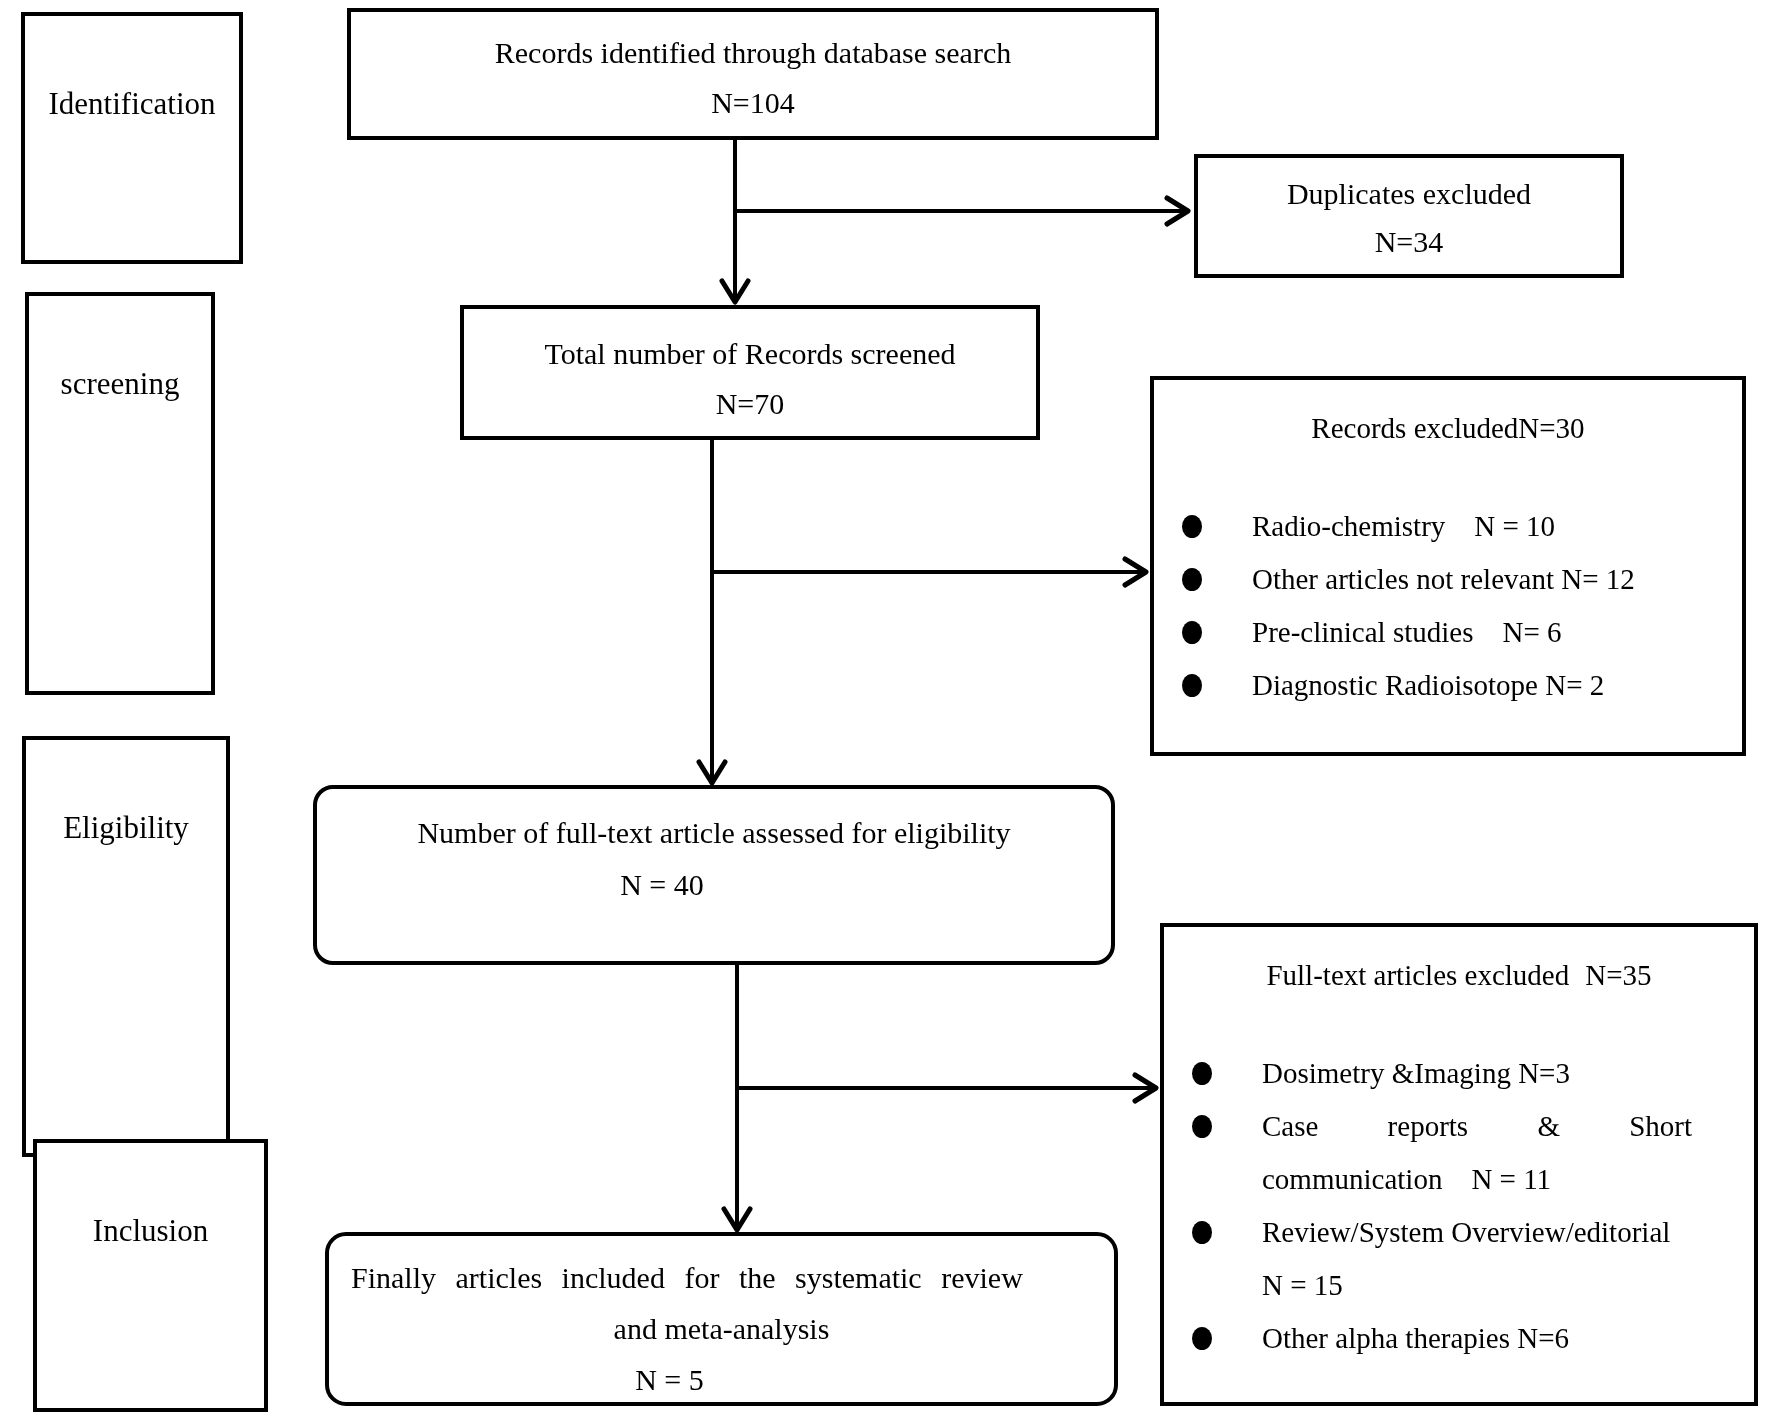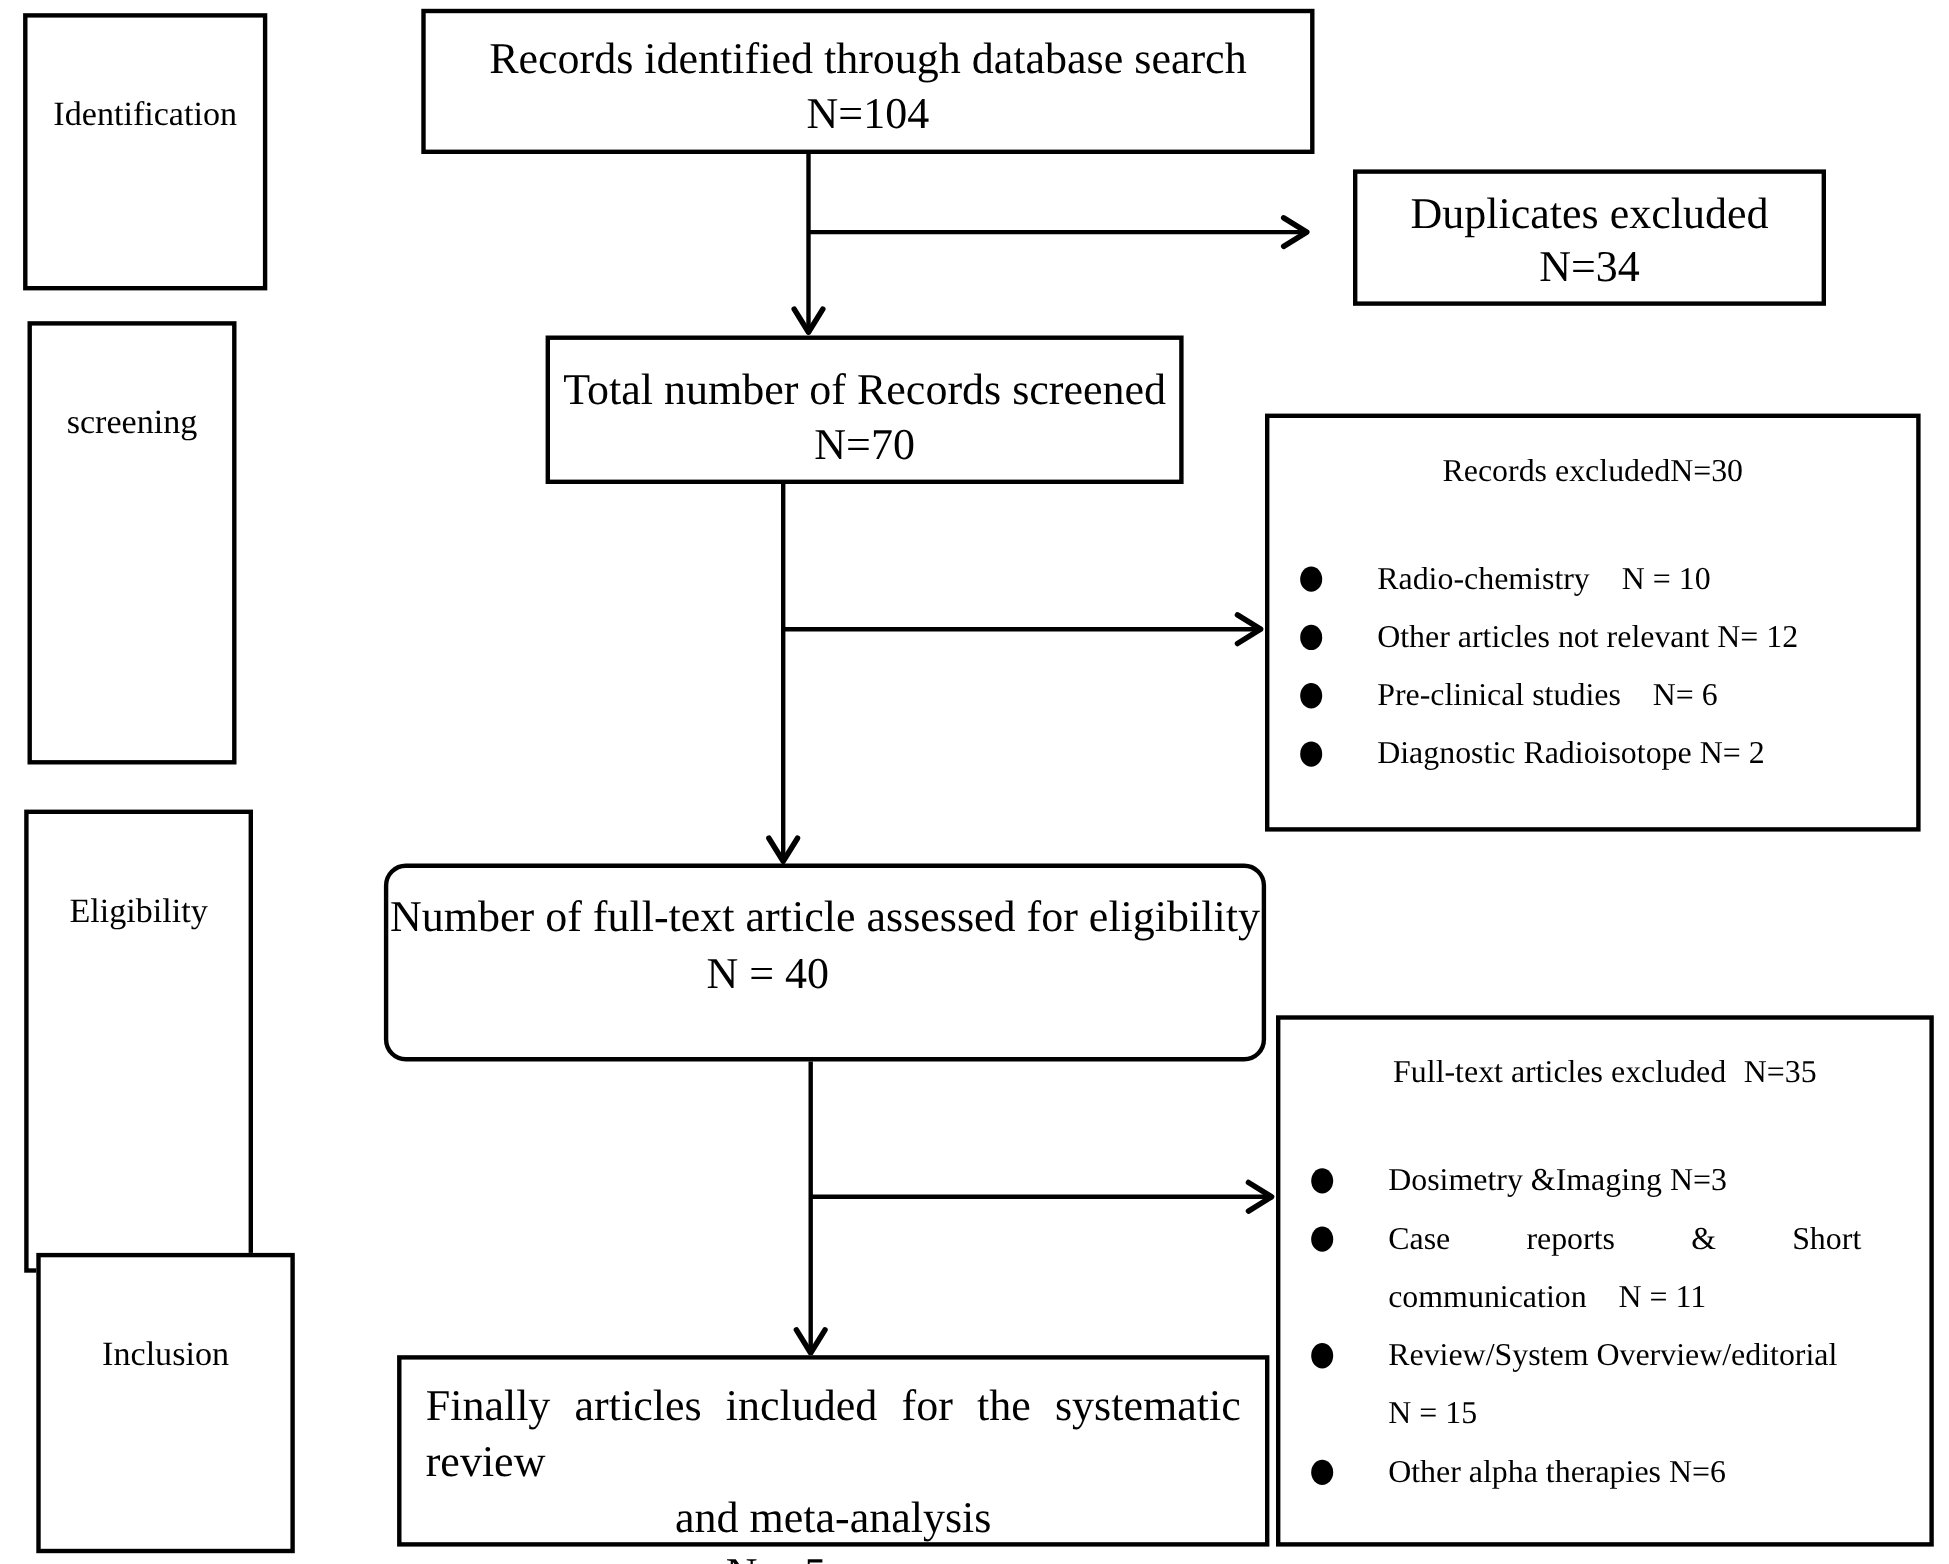--- a/index.html
+++ b/index.html
@@ -14,21 +14,21 @@
   .connectors { position:absolute; left:0; top:0; width:1772px; height:1422px; }
   .box {
     position:absolute;
     border:4px solid #000;
     box-sizing:border-box;
     background:#fff;
   }
   
   .label-box { text-align:center; font-size:31px; padding-top:68px; line-height:40px; }
   
-  .flow-box  { text-align:center; font-size:40px;margin-left:36px; }
+  .flow-box  { text-align:center; font-size:30px; }
   .fb-line   { line-height:50px; white-space:pre-wrap; }
   #fb-assessed .fb-line { line-height:52px; }
   #fb-included .fb-line { line-height:51px; }
   #fb-included .fb-first { text-align:left; padding-left:22px; word-spacing:12px; }
   .shift-left { transform:translateX(-52px); }
   
   .side-box { font-size:29px; }
   .sb-header { display:flex; justify-content:center; padding-top:22px; line-height:52px; }
   .gap-lg { }
   .gap-md { column-gap:16px; }
@@ -93,21 +93,21 @@
   <div class="box flow-box" id="fb-screened" style="left:460px; top:305px; width:580px; height:135px; padding-top:20px;">
     <div class="fb-line">Total number of Records screened</div>
     <div class="fb-line">N=70</div>
   </div>
 
   <div class="box flow-box" id="fb-assessed" style="left:313px; top:785px; width:802px; height:180px; padding-top:18px;border-radius:20px;">
     <div class="fb-line">Number of full-text article assessed for eligibility</div>
     <div class="fb-line shift-left">N = 40</div>
   </div>
 
-  <div class="box flow-box" id="fb-included" style="left:325px; top:1232px; width:793px; height:174px; padding-top:16px;">
+  <div class="box flow-box" id="fb-included" style="left:325px; top:1232px; width:793px; height:174px; padding-top:16px;border-radius:21px;">
     <div class="fb-line fb-first">Finally articles included for the systematic review</div>
     <div class="fb-line">and meta-analysis</div>
     <div class="fb-line shift-left">N = 5</div>
   </div>
 
   <div class="box flow-box" style="left:1194px; top:154px; width:430px; height:124px; padding-top:12px;">
     <div class="fb-line" style="line-height:48px;">Duplicates excluded</div>
     <div class="fb-line" style="line-height:48px;">N=34</div>
   </div>
 

